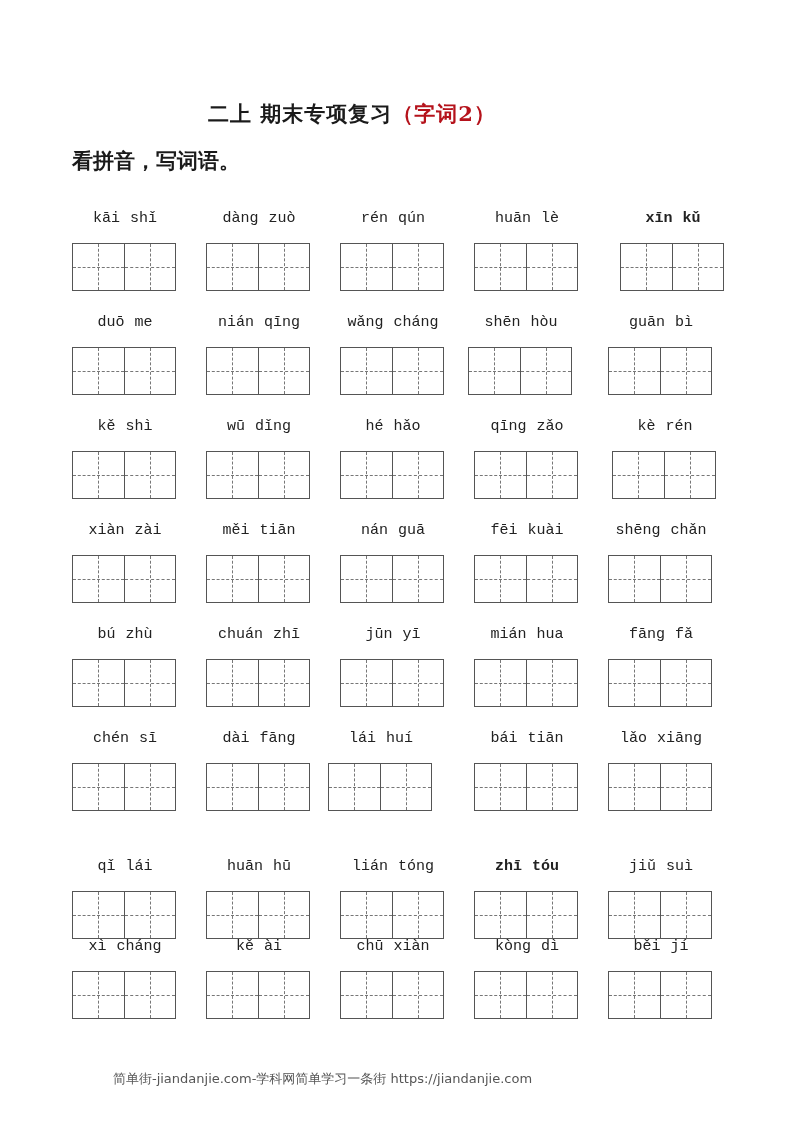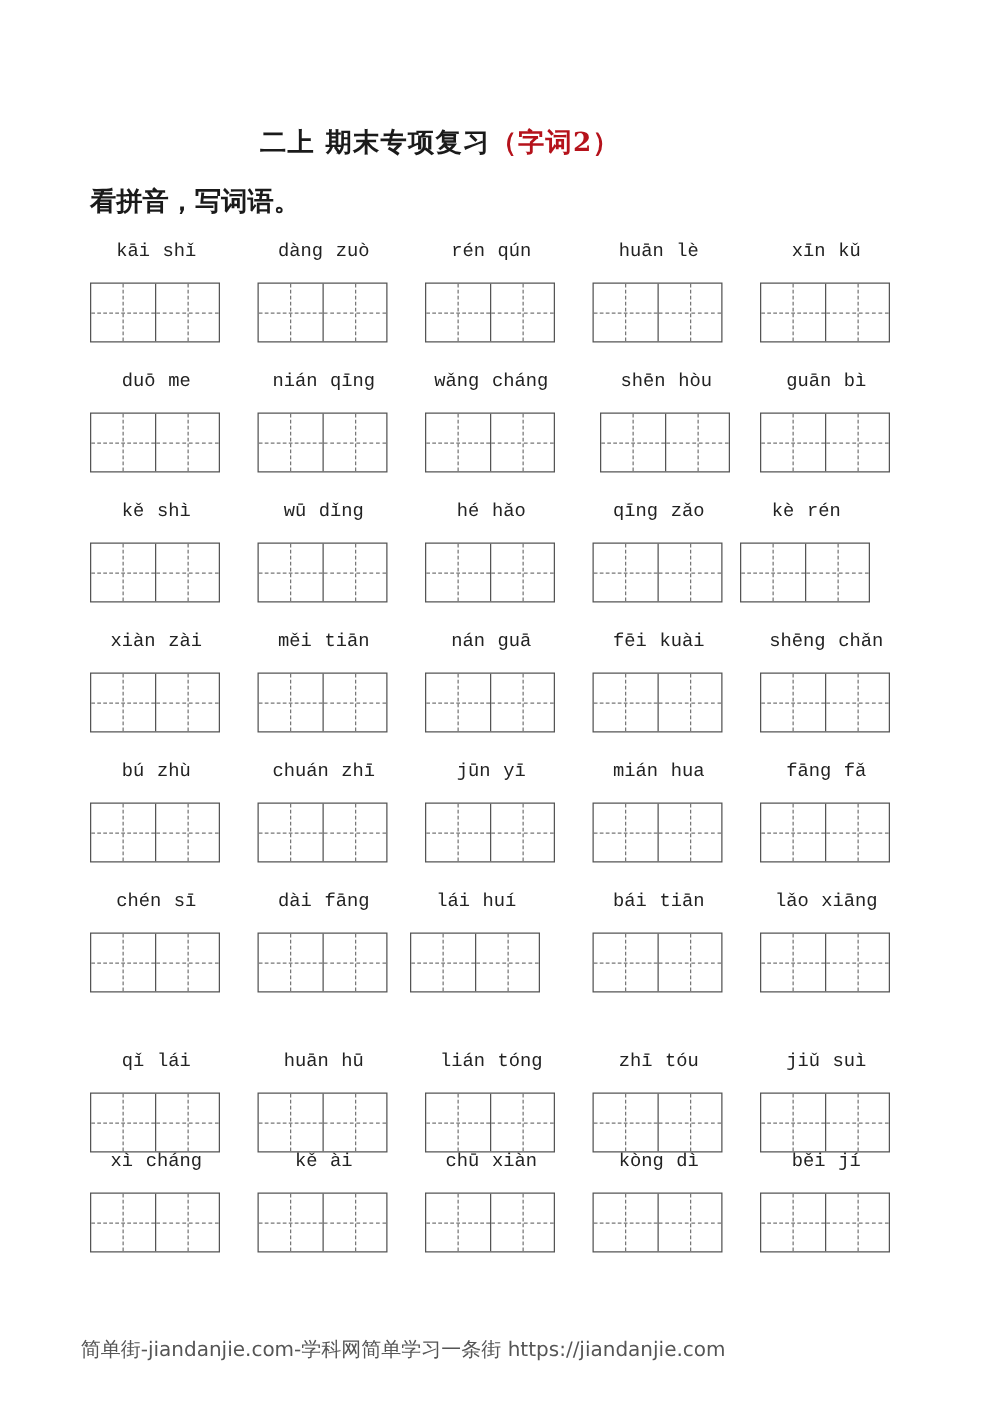--- a/index.html
+++ b/index.html
@@ -4,35 +4,35 @@
 <style>
   html, body { margin: 0; padding: 0; background: #ffffff; }
   body { width: 793px; height: 1122px; position: relative; overflow: hidden;
          font-family: "DejaVu Sans", sans-serif; color: #1a1a1a; }
   .title { position: absolute; top: 100px; left: 0; width: 704px; text-align: center;
            font-family: "DejaVu Serif", serif; font-weight: bold; font-size: 21px; letter-spacing: 1px; }
   .title .red { color: #b5121b; }
   .instruction { position: absolute; top: 147px; left: 72px; font-family: "DejaVu Serif", serif;
                  font-weight: bold; font-size: 21px; }
   .grid { position: absolute; top: 190px; left: 72px; width: 640px; }
-  .row { position: absolute; left: 0; height: 90px; width: 640px; }
+  .row { position: absolute; left: 0; height: 90px; width: 640px; margin-top: 17px; }
   .item { position: absolute; top: 0; width: 106px; }
   .pinyin { height: 24px; line-height: 24px; font-family: "Liberation Mono", "DejaVu Sans Mono", monospace;
             font-size: 15px; color: #222; text-align: center; white-space: pre; }
   .pinyin span { display: inline-block; margin: 0 5px; }
   .boxes { position: absolute; top: 36px; left: 0; width: 104px; height: 48px;
            border: 1.4px solid #555; display: flex; box-sizing: border-box; }
   .cell { position: relative; flex: 1; height: 100%; }
   .cell + .cell { border-left: 1.4px solid #555; }
   .cell::before { content: ""; position: absolute; left: 50%; top: 0; bottom: 0;
                   border-left: 1px dashed #777; }
   .cell::after { content: ""; position: absolute; top: 50%; left: 0; right: 0;
                  border-top: 1px dashed #777; }
   .footer { position: absolute; top: 1070px; left: 0; width: 645px; text-align: center;
-            font-family: "DejaVu Sans", sans-serif; font-size: 16px; color: #555; }
+            font-family: "DejaVu Sans", sans-serif; font-size: 13px; color: #555; }
 </style>
 </head>
 <body>
 
 <div class="title">
   <span>二上 期末专项复习</span><span class="red">（字词2）</span>
 </div>
 
 <div class="instruction">看拼音，写词语。</div>
 
@@ -59,21 +59,21 @@
           <div class="cell"></div>
         </div>
       </div>
       <div class="item" style="left: 402px;">
         <div class="pinyin"><span>huān</span><span>lè</span></div>
         <div class="boxes">
           <div class="cell"></div>
           <div class="cell"></div>
         </div>
       </div>
-      <div class="item" style="left: 536px;">
+      <div class="item" style="left: 548px; font-weight: bold;">
         <div class="pinyin"><span>xīn</span><span>kǔ</span></div>
         <div class="boxes">
           <div class="cell"></div>
           <div class="cell"></div>
         </div>
       </div>
     </div>
     <div class="row" style="top: 104px;">
       <div class="item" style="left: 0px;">
         <div class="pinyin"><span>duō</span><span>me</span></div>
@@ -89,21 +89,21 @@
           <div class="cell"></div>
         </div>
       </div>
       <div class="item" style="left: 268px;">
         <div class="pinyin"><span>wǎng</span><span>cháng</span></div>
         <div class="boxes">
           <div class="cell"></div>
           <div class="cell"></div>
         </div>
       </div>
-      <div class="item" style="left: 408px;">
+      <div class="item" style="left: 396px;">
         <div class="pinyin"><span>shēn</span><span>hòu</span></div>
         <div class="boxes">
           <div class="cell"></div>
           <div class="cell"></div>
         </div>
       </div>
       <div class="item" style="left: 536px;">
         <div class="pinyin"><span>guān</span><span>bì</span></div>
         <div class="boxes">
           <div class="cell"></div>
@@ -133,21 +133,21 @@
           <div class="cell"></div>
         </div>
       </div>
       <div class="item" style="left: 402px;">
         <div class="pinyin"><span>qīng</span><span>zǎo</span></div>
         <div class="boxes">
           <div class="cell"></div>
           <div class="cell"></div>
         </div>
       </div>
-      <div class="item" style="left: 520px;">
+      <div class="item" style="left: 540px;">
         <div class="pinyin"><span>kè</span><span>rén</span></div>
         <div class="boxes">
           <div class="cell"></div>
           <div class="cell"></div>
         </div>
       </div>
     </div>
     <div class="row" style="top: 312px;">
       <div class="item" style="left: 0px;">
         <div class="pinyin"><span>xiàn</span><span>zài</span></div>
@@ -274,21 +274,21 @@
           <div class="cell"></div>
         </div>
       </div>
       <div class="item" style="left: 268px;">
         <div class="pinyin"><span>lián</span><span>tóng</span></div>
         <div class="boxes">
           <div class="cell"></div>
           <div class="cell"></div>
         </div>
       </div>
-      <div class="item" style="left: 402px;">
+      <div class="item" style="left: 402px; font-weight: bold;">
         <div class="pinyin"><span>zhī</span><span>tóu</span></div>
         <div class="boxes">
           <div class="cell"></div>
           <div class="cell"></div>
         </div>
       </div>
       <div class="item" style="left: 536px;">
         <div class="pinyin"><span>jiǔ</span><span>suì</span></div>
         <div class="boxes">
           <div class="cell"></div>

